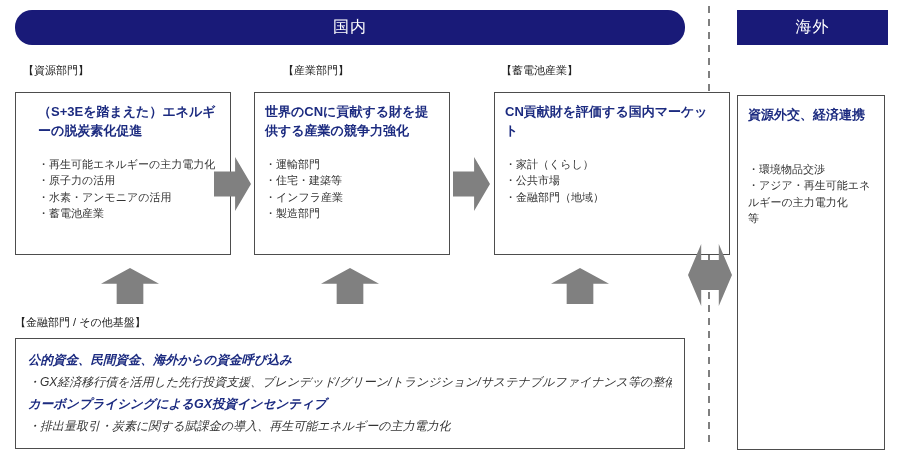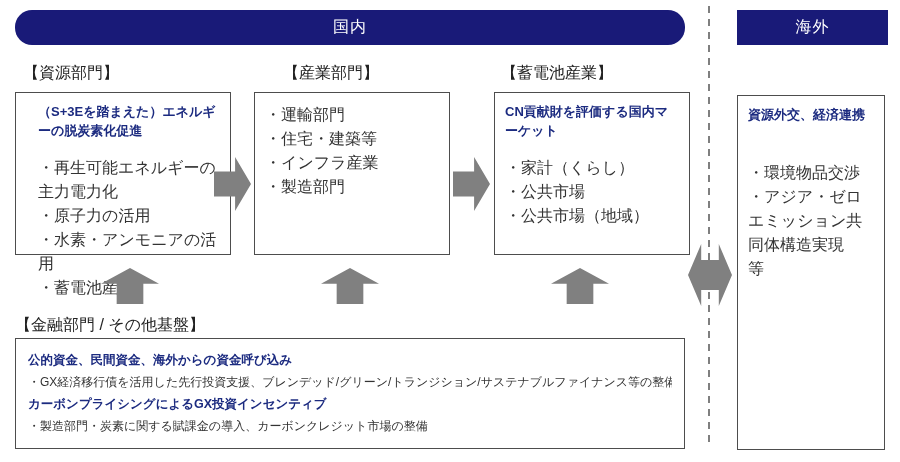--- a/index.html
+++ b/index.html
@@ -38,52 +38,52 @@
     top: 6px;
     width: 2px;
     height: 438px;
     background: repeating-linear-gradient(to bottom, var(--divider, #7f7f7f) 0 7px, transparent 7px 13px);
   }
 
   
   .sec-label {
     position: absolute;
     top: 63px;
-    font-size: 16px;
+    font-size: 11px;
     color: #222222;
     white-space: nowrap;
   }
   .sec-label-resource { left: 23px; }
   .sec-label-industry { left: 257px; margin-left: 26px; }
   .sec-label-consumption { left: 501px; }
   .sec-label-finance { left: 15px; top: 315px; }
 
   
   .card {
     position: absolute;
     background: #ffffff;
     border: 1px solid var(--border, #4d4d4d);
     box-sizing: border-box;
     padding: 10px 10px;
   }
   .card-resource    { left: 15px;  top: 92px; width: 216px; height: 163px; padding-left: 22px; }
   .card-industry    { left: 254px; top: 92px; width: 196px; height: 163px; }
-  .card-consumption { left: 494px; top: 92px; width: 196px; height: 163px; }
+  .card-consumption { left: 494px; top: 92px; width: 236px; height: 163px; }
   .card-overseas    { left: 737px; top: 95px; width: 148px; height: 355px; }
 
   .card-title {
     color: var(--navy_text, #1c2b80);
     font-weight: 700;
     font-size: 13px;
     line-height: 1.45;
     margin-bottom: 15px;
   }
   .card-overseas .card-title { margin-bottom: 36px; }
   .bullet {
-    font-size: 16px;
+    font-size: 11px;
     line-height: 1.5;
     color: var(--body_text, #333333);
   }
 
   
   .arrow {
     position: absolute;
     background: var(--arrow_gray, #808080);
   }
   .arrow-right {
@@ -114,20 +114,21 @@
     box-sizing: border-box;
     background: #ffffff;
     padding: 10px 12px 8px 12px;
   }
   .f-line {
     font-size: 12px;
     line-height: 22px;
     color: var(--body_text, #333333);
     white-space: nowrap;
     overflow: hidden;
+    font-style: italic;
   }
   .f-line.em {
     color: var(--navy_text, #1c2b80);
     font-weight: 700;
     font-size: 12.5px;
   }
 </style>
 </head>
 <body>
 
@@ -148,48 +149,49 @@
 
   <div class="card card-resource">
     <div class="card-title">（S+3Eを踏まえた）エネルギーの脱炭素化促進</div>
     <div class="bullet">・再生可能エネルギーの主力電力化</div>
     <div class="bullet">・原子力の活用</div>
     <div class="bullet">・水素・アンモニアの活用</div>
     <div class="bullet">・蓄電池産業</div>
   </div>
 
   <div class="card card-industry">
+    <div class="card-title">世界のCNに貢献する財を提供する産業の競争力強化</div>
     <div class="bullet">・運輸部門</div>
     <div class="bullet">・住宅・建築等</div>
     <div class="bullet">・インフラ産業</div>
     <div class="bullet">・製造部門</div>
   </div>
 
   <div class="card card-consumption">
     <div class="card-title">CN貢献財を評価する国内マーケット</div>
     <div class="bullet">・家計（くらし）</div>
     <div class="bullet">・公共市場</div>
-    <div class="bullet">・公共市場（地域）</div>
+    <div class="bullet">・金融部門（地域）</div>
   </div>
 
   <div class="card card-overseas">
     <div class="card-title">資源外交、経済連携</div>
     <div class="bullet">・環境物品交渉</div>
-    <div class="bullet">・アジア・ゼロエミッション共同体構造実現</div>
+    <div class="bullet">・アジア・再生可能エネルギーの主力電力化</div>
     <div class="bullet">等</div>
   </div>
 
   <div class="arrow arrow-right arrow-right-1"></div>
   <div class="arrow arrow-right arrow-right-2"></div>
   <div class="arrow arrow-up arrow-up-1"></div>
   <div class="arrow arrow-up arrow-up-2"></div>
   <div class="arrow arrow-up arrow-up-3"></div>
   <div class="arrow arrow-double"></div>
 
   <div class="sec-label sec-label-finance">【金融部門 / その他基盤】</div>
   <div class="finance-box">
     <div class="f-line em">公的資金、民間資金、海外からの資金呼び込み</div>
     <div class="f-line">・GX経済移行債を活用した先行投資支援、ブレンデッド/グリーン/トランジション/サステナブルファイナンス等の整備・促進</div>
     <div class="f-line em">カーボンプライシングによるGX投資インセンティブ</div>
-    <div class="f-line">・製造部門・炭素に関する賦課金の導入、カーボンクレジット市場の整備</div>
+    <div class="f-line">・排出量取引・炭素に関する賦課金の導入、再生可能エネルギーの主力電力化</div>
   </div>
 
 </div>
 
 </body></html>

